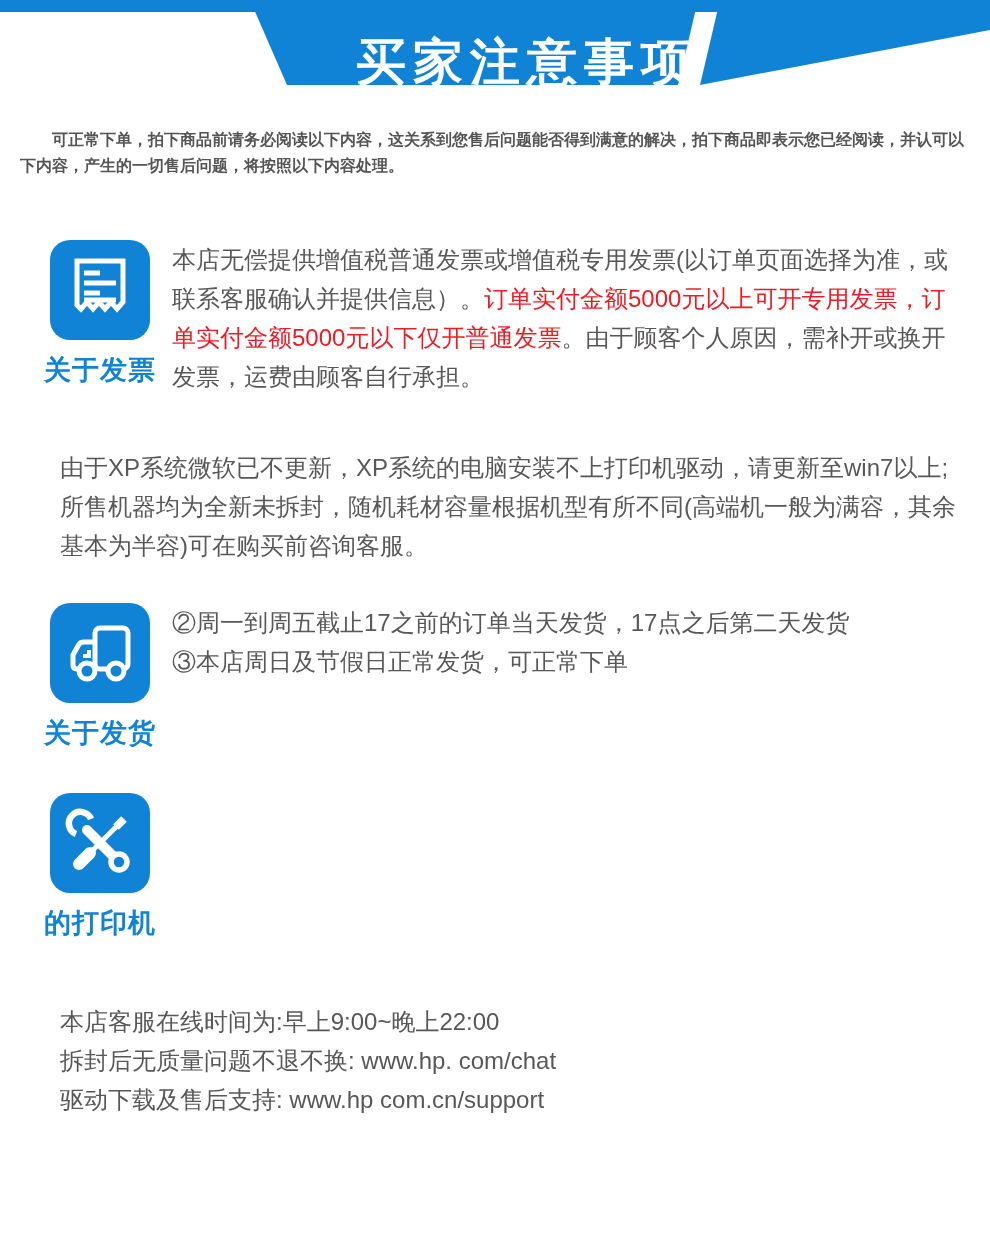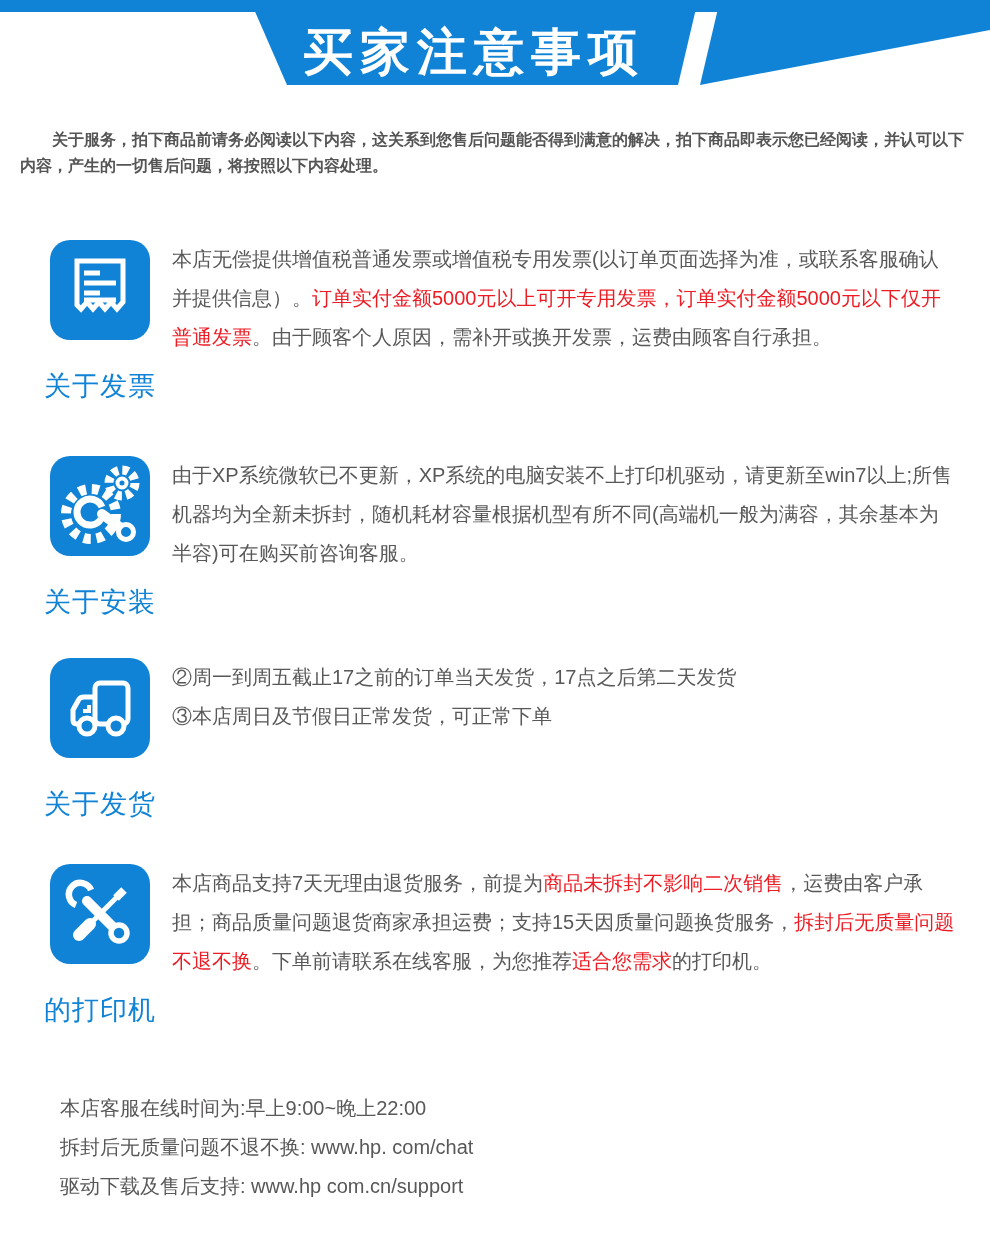--- a/index.html
+++ b/index.html
@@ -4,22 +4,22 @@
 <style>
   :root { --blue:#1083d6; --red:#ed1c24; --text:#595757; --white:#ffffff; }
   * { margin:0; padding:0; box-sizing:border-box; }
   body { background:#ffffff; font-family:"Liberation Sans", sans-serif; }
   .page { width:990px; min-height:1241px; margin:0 auto; background:#fff; position:relative; overflow:hidden; }
 
   
   .banner { position:relative; width:990px; height:85px; }
   .banner svg { position:absolute; left:0; top:0; display:block; }
   .banner-title {
-    position:absolute; left:250px; top:16px; width:448px; height:73px;
-    line-height:72px; text-align:center; color:var(--white);
+    position:absolute; left:250px; top:26px; width:448px; height:73px;
+    line-height:72px; text-align:right; color:var(--white);
     font-size:50px; font-weight:bold; letter-spacing:7px; white-space:nowrap;
   }
 
   
   .intro {
     margin:42px 20px 0 20px; color:#555; font-size:16px; font-weight:bold;
     line-height:1.65; text-indent:2em;
   }
 
   
@@ -30,42 +30,42 @@
   .row:nth-of-type(3){ margin-top:38px; }
   .row:nth-of-type(4){ margin-top:42px; }
   .row:nth-of-type(5){ margin-top:61px; }
   .icon-col { width:112px; flex:0 0 112px; text-align:center; }
   .icon-box {
     width:100px; height:100px; margin:0 auto; background:var(--blue);
     border-radius:20px; display:flex; align-items:center; justify-content:center;
   }
   .icon-box svg { display:block; }
   .icon-label {
-    margin-top:28px; color:var(--blue); font-size:27px; font-weight:normal;
+    margin-top:12px; color:var(--blue); font-size:27px; font-weight:bold;
     white-space:nowrap; letter-spacing:1px;
   }
-  .content { flex:1; margin-left:16px; color:var(--text); font-size:20px; line-height:39px; }
+  .content { flex:1; margin-left:16px; color:var(--text); font-size:24px; line-height:39px; }
   .content .red { color:var(--red); }
   .text-line { display:block; }
 </style>
 </head>
 <body>
 
 <div class="page">
 
   <header class="banner">
     <svg width="990" height="85" viewBox="0 0 990 85" aria-hidden="true">
       <rect x="0" y="0" width="990" height="12" fill="var(--blue)"></rect>
       <polygon points="250,0 698,0 678,85 287,85" fill="var(--blue)"></polygon>
       <polygon points="720,0 990,0 990,30 700,85" fill="var(--blue)"></polygon>
     </svg>
     <h1 class="banner-title">买家注意事项</h1>
   </header>
 
-  <p class="intro">关于服务，拍下商品前请务必阅读以下内容，这关系到您售后问题能否得到满意的解决，拍下商品即表示您已经阅读，并认可以下内容，产生的一切售后问题，将按照以下内容处理。</p>
+  <p class="intro">可正常下单，拍下商品前请务必阅读以下内容，这关系到您售后问题能否得到满意的解决，拍下商品即表示您已经阅读，并认可以下内容，产生的一切售后问题，将按照以下内容处理。</p>
 
   <main class="sections">
 
     <section class="row">
       <div class="icon-col">
         <div class="icon-box">
           <svg width="100" height="100" viewBox="0 0 100 100" fill="none" stroke="#fff">
             <path d="M27 21 H73 V62 L67 69 L61 62 L55 69 L49 62 L43 69 L37 62 L31 69 L27 65 Z" stroke-width="5" stroke-linejoin="miter"></path>
             <line x1="34" y1="33" x2="50" y2="33" stroke-width="5"></line>
             <line x1="34" y1="43" x2="66" y2="43" stroke-width="5"></line>
@@ -74,33 +74,20 @@
           </svg>
         </div>
         <div class="icon-label">关于发票</div>
       </div>
       <div class="content">
           <div class="text-line"><span>本店无偿提供增值税普通发票或增值税专用发票(以订单页面选择为准，或联系客服确认并提供信息）。</span><span class="red">订单实付金额5000元以上可开专用发票，订单实付金额5000元以下仅开普通发票</span><span>。由于顾客个人原因，需补开或换开发票，运费由顾客自行承担。</span></div>
         </div>
     </section>
 
     <section class="row">
-      <div class="icon-col">
-        <div class="icon-box">
-          <svg width="100" height="100" viewBox="0 0 100 100" fill="none" stroke="#fff">
-            <circle cx="41" cy="58" r="25" stroke-width="10" stroke-dasharray="7.2 5.9"></circle>
-            <path d="M52 51 A13 13 0 1 0 51 63" stroke-width="7"></path>
-            <line x1="52" y1="58" x2="71" y2="72" stroke-width="10" stroke-linecap="round"></line>
-            <circle cx="76" cy="76" r="7.5" stroke-width="5" fill="var(--blue)"></circle>
-            <circle cx="72" cy="27" r="13" stroke-width="9" stroke-dasharray="6.1 4.1"></circle>
-            <circle cx="72" cy="27" r="4.5" stroke-width="4"></circle>
-          </svg>
-        </div>
-        <div class="icon-label">关于安装</div>
-      </div>
       <div class="content">
           <div class="text-line"><span>由于XP系统微软已不更新，XP系统的电脑安装不上打印机驱动，请更新至win7以上;所售机器均为全新未拆封，随机耗材容量根据机型有所不同(高端机一般为满容，其余基本为半容)可在购买前咨询客服。</span></div>
         </div>
     </section>
 
     <section class="row">
       <div class="icon-col">
         <div class="icon-box">
           <svg width="100" height="100" viewBox="0 0 100 100" fill="none" stroke="#fff">
             <rect x="45" y="25" width="33" height="41" rx="5" stroke-width="5"></rect>
@@ -125,23 +112,20 @@
             <line x1="29" y1="71" x2="40" y2="60" stroke-width="12" stroke-linecap="round"></line>
             <line x1="38" y1="62" x2="68" y2="32" stroke-width="5"></line>
             <line x1="66" y1="34" x2="74" y2="26" stroke-width="8"></line>
             <path d="M26 41 A11.5 11.5 0 1 1 41 26" stroke-width="6.5"></path>
             <line x1="37" y1="37" x2="62" y2="62" stroke-width="10" stroke-linecap="round"></line>
             <circle cx="69" cy="69" r="8" stroke-width="5.5" fill="var(--blue)"></circle>
           </svg>
         </div>
         <div class="icon-label">的打印机</div>
       </div>
-      <div class="content">
-          <div class="text-line"><span>本店商品支持7天无理由退货服务，前提为</span><span class="red">商品未拆封不影响二次销售</span><span>，运费由客户承担；商品质量问题退货商家承担运费；支持15天因质量问题换货服务，</span><span class="red">拆封后无质量问题不退不换</span><span>。下单前请联系在线客服，为您推荐</span><span class="red">适合您需求</span><span>的打印机。</span></div>
-        </div>
     </section>
 
     <section class="row">
       <div class="content">
           <div class="text-line"><span>本店客服在线时间为:早上9:00~晚上22:00</span></div>
           <div class="text-line"><span>拆封后无质量问题不退不换: www.hp. com/chat</span></div>
           <div class="text-line"><span>驱动下载及售后支持: www.hp com.cn/support</span></div>
         </div>
     </section>
 

